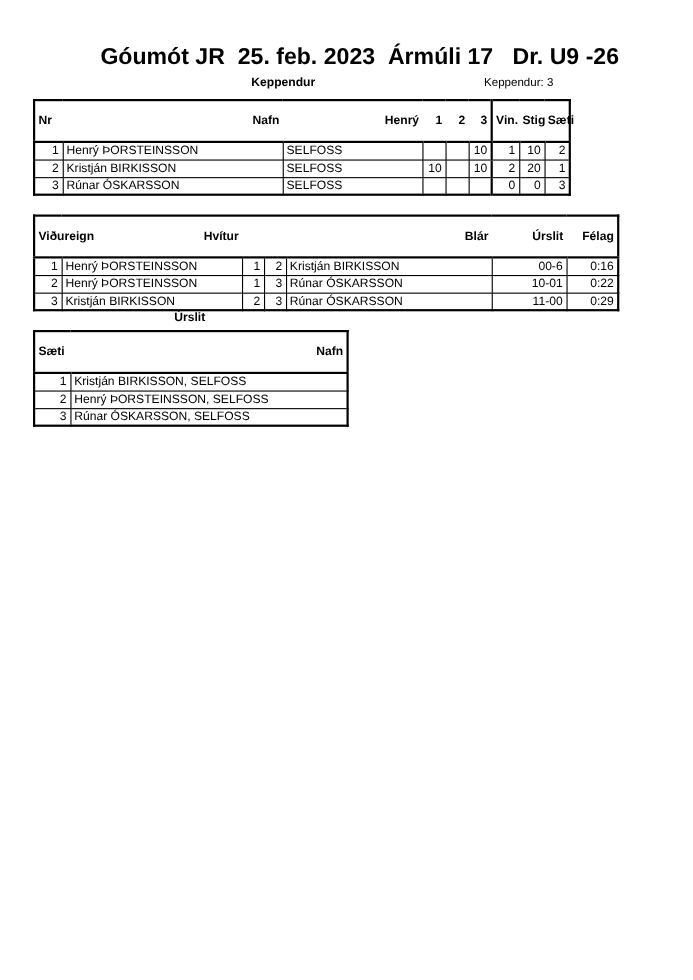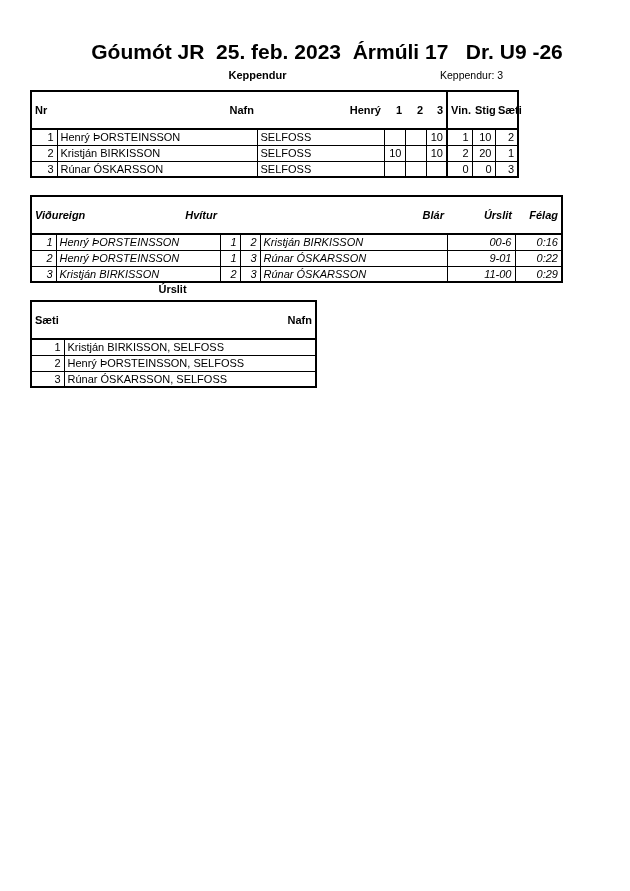--- a/index.html
+++ b/index.html
@@ -65,21 +65,21 @@
     height: 15px;
     padding: 12px 3px;
     font-weight: bold;
     font-size: 11px;
     white-space: nowrap;
     overflow: visible;
     vertical-align: middle;
     margin-top: 37px;
   }
   .tbl-keppendur { left: 30px; top: 90px; width: 487px; }
-  .tbl-vidureignir { left: 30px; top: 195px; width: 531px; font-style: italic; }
+  .tbl-vidureignir { left: 30px; top: 195px; width: 531px; }
   .tbl-urslit { left: 30px; top: 300px; width: 285px; }
   .sep { border-left: 2px solid #000 !important; }
   .ac { text-align: right; }
   .al { text-align: left; }
 </style>
 </head>
 <body>
 
 <div class="page">
 
@@ -181,21 +181,21 @@
         <td class="al">Kristján BIRKISSON</td>
         <td class="ac">00-6</td>
         <td class="ac">0:16</td>
       </tr>
       <tr>
         <td class="ac">2</td>
         <td class="al">Henrý ÞORSTEINSSON</td>
         <td class="ac">1</td>
         <td class="ac">3</td>
         <td class="al">Rúnar ÓSKARSSON</td>
-        <td class="ac">9-01</td>
+        <td class="ac">10-01</td>
         <td class="ac">0:22</td>
       </tr>
       <tr>
         <td class="ac">3</td>
         <td class="al">Kristján BIRKISSON</td>
         <td class="ac">2</td>
         <td class="ac">3</td>
         <td class="al">Rúnar ÓSKARSSON</td>
         <td class="ac">11-00</td>
         <td class="ac">0:29</td>

